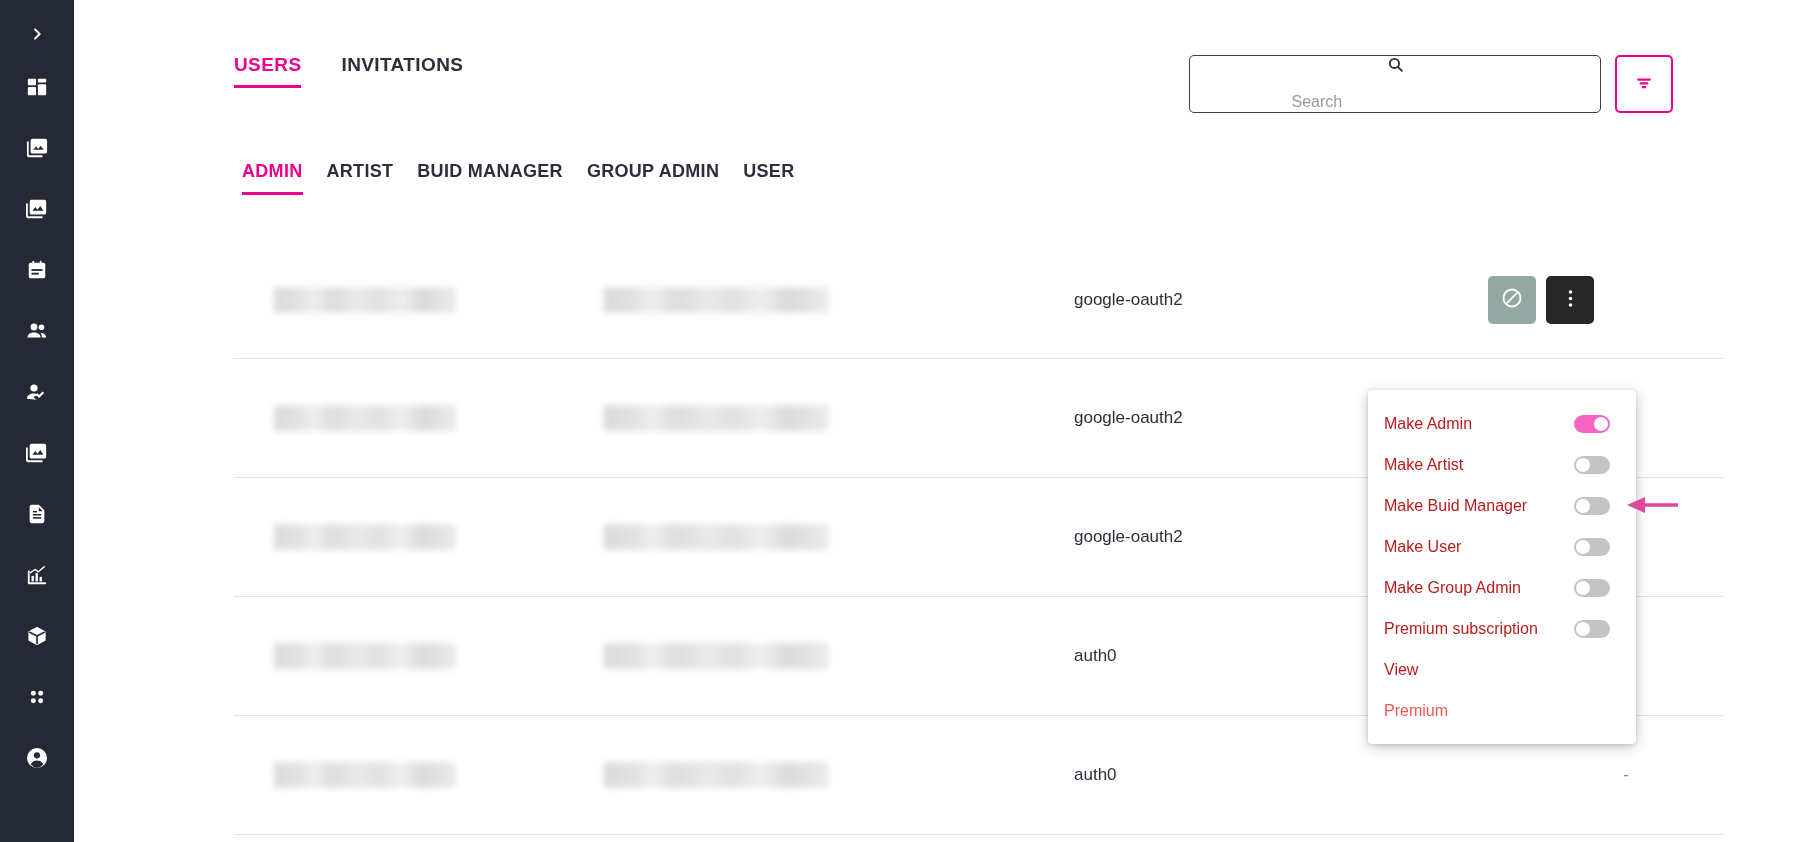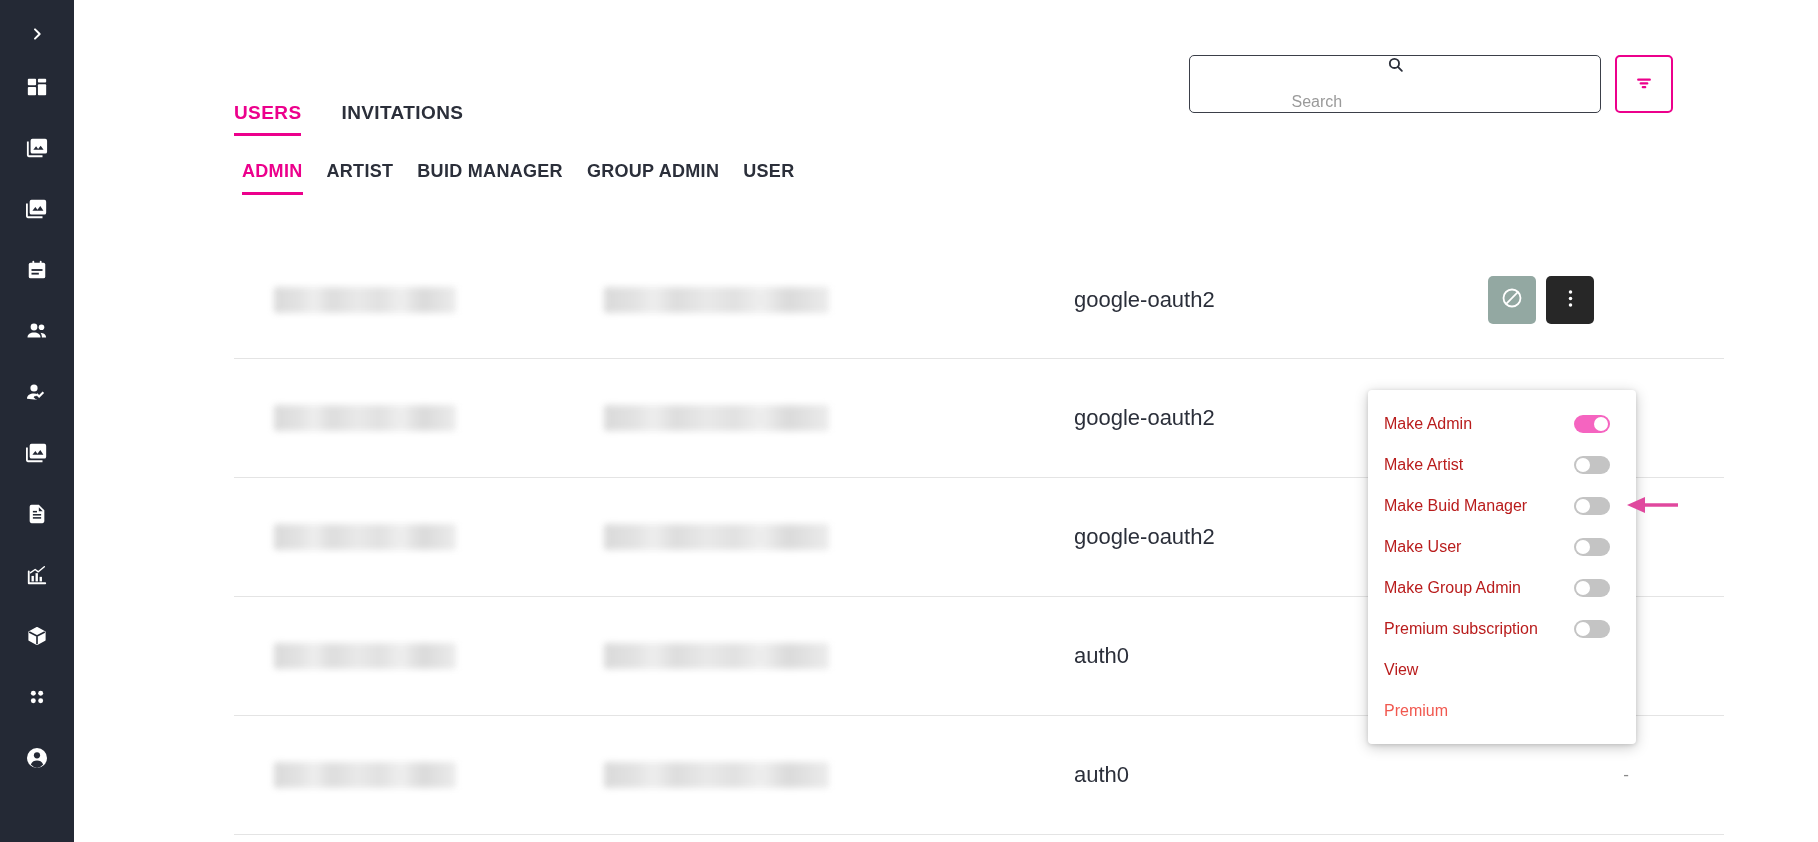--- a/index.html
+++ b/index.html
@@ -44,21 +44,20 @@
   .toprow {
     position: absolute; left: 160px; top: 55px;
     width: 1490px; height: 64px;
   }
   .tabs { display: flex; align-items: flex-start; gap: 40px; }
   .tab {
     position: relative;
     font-size: 19px; font-weight: 700; letter-spacing: .4px;
     color: #2b2f3a; cursor: pointer; padding-bottom: 14px;
     line-height: 1;
-    margin-top: 48px;
   }
   .tab.active { color: #EC008C; }
   .tab.active::after {
     content: ""; position: absolute; left: 0; bottom: 0;
     width: 100%; height: 3px; background: #EC008C;
   }
 
   
   .searchwrap {
     position: absolute; right: 51px; top: 0;
@@ -125,21 +124,21 @@
     height: 26px; border-radius: 2px;
     background:
       linear-gradient(90deg,
         #d8d8d8 0%, #e2e2e2 14%, #ededed 22%, #dcdcdc 32%,
         #e8e8e8 46%, #e0e0e0 58%, #eeeeee 70%, #d9d9d9 82%, #ebebeb 100%);
     filter: blur(3px);
     opacity: .95;
   }
   .redact.nick { width: 182px; }
   .redact.mail { width: 225px; }
-  .prov { font-size: 22px; color: #2b2f3a; }
+  .prov { font-size: 17px; color: #2b2f3a; }
   .dash { color: #8a8a8a; font-size: 17px; }
 
   .rowactions { display: flex; justify-content: flex-end; gap: 10px; padding-right: 35px; }
   .btn-block {
     width: 48px; height: 48px; border-radius: 5px;
     background: #93a8a2; border: 0; cursor: pointer;
     display: flex; align-items: center; justify-content: center;
   }
   .btn-more {
     width: 48px; height: 48px; border-radius: 5px;

